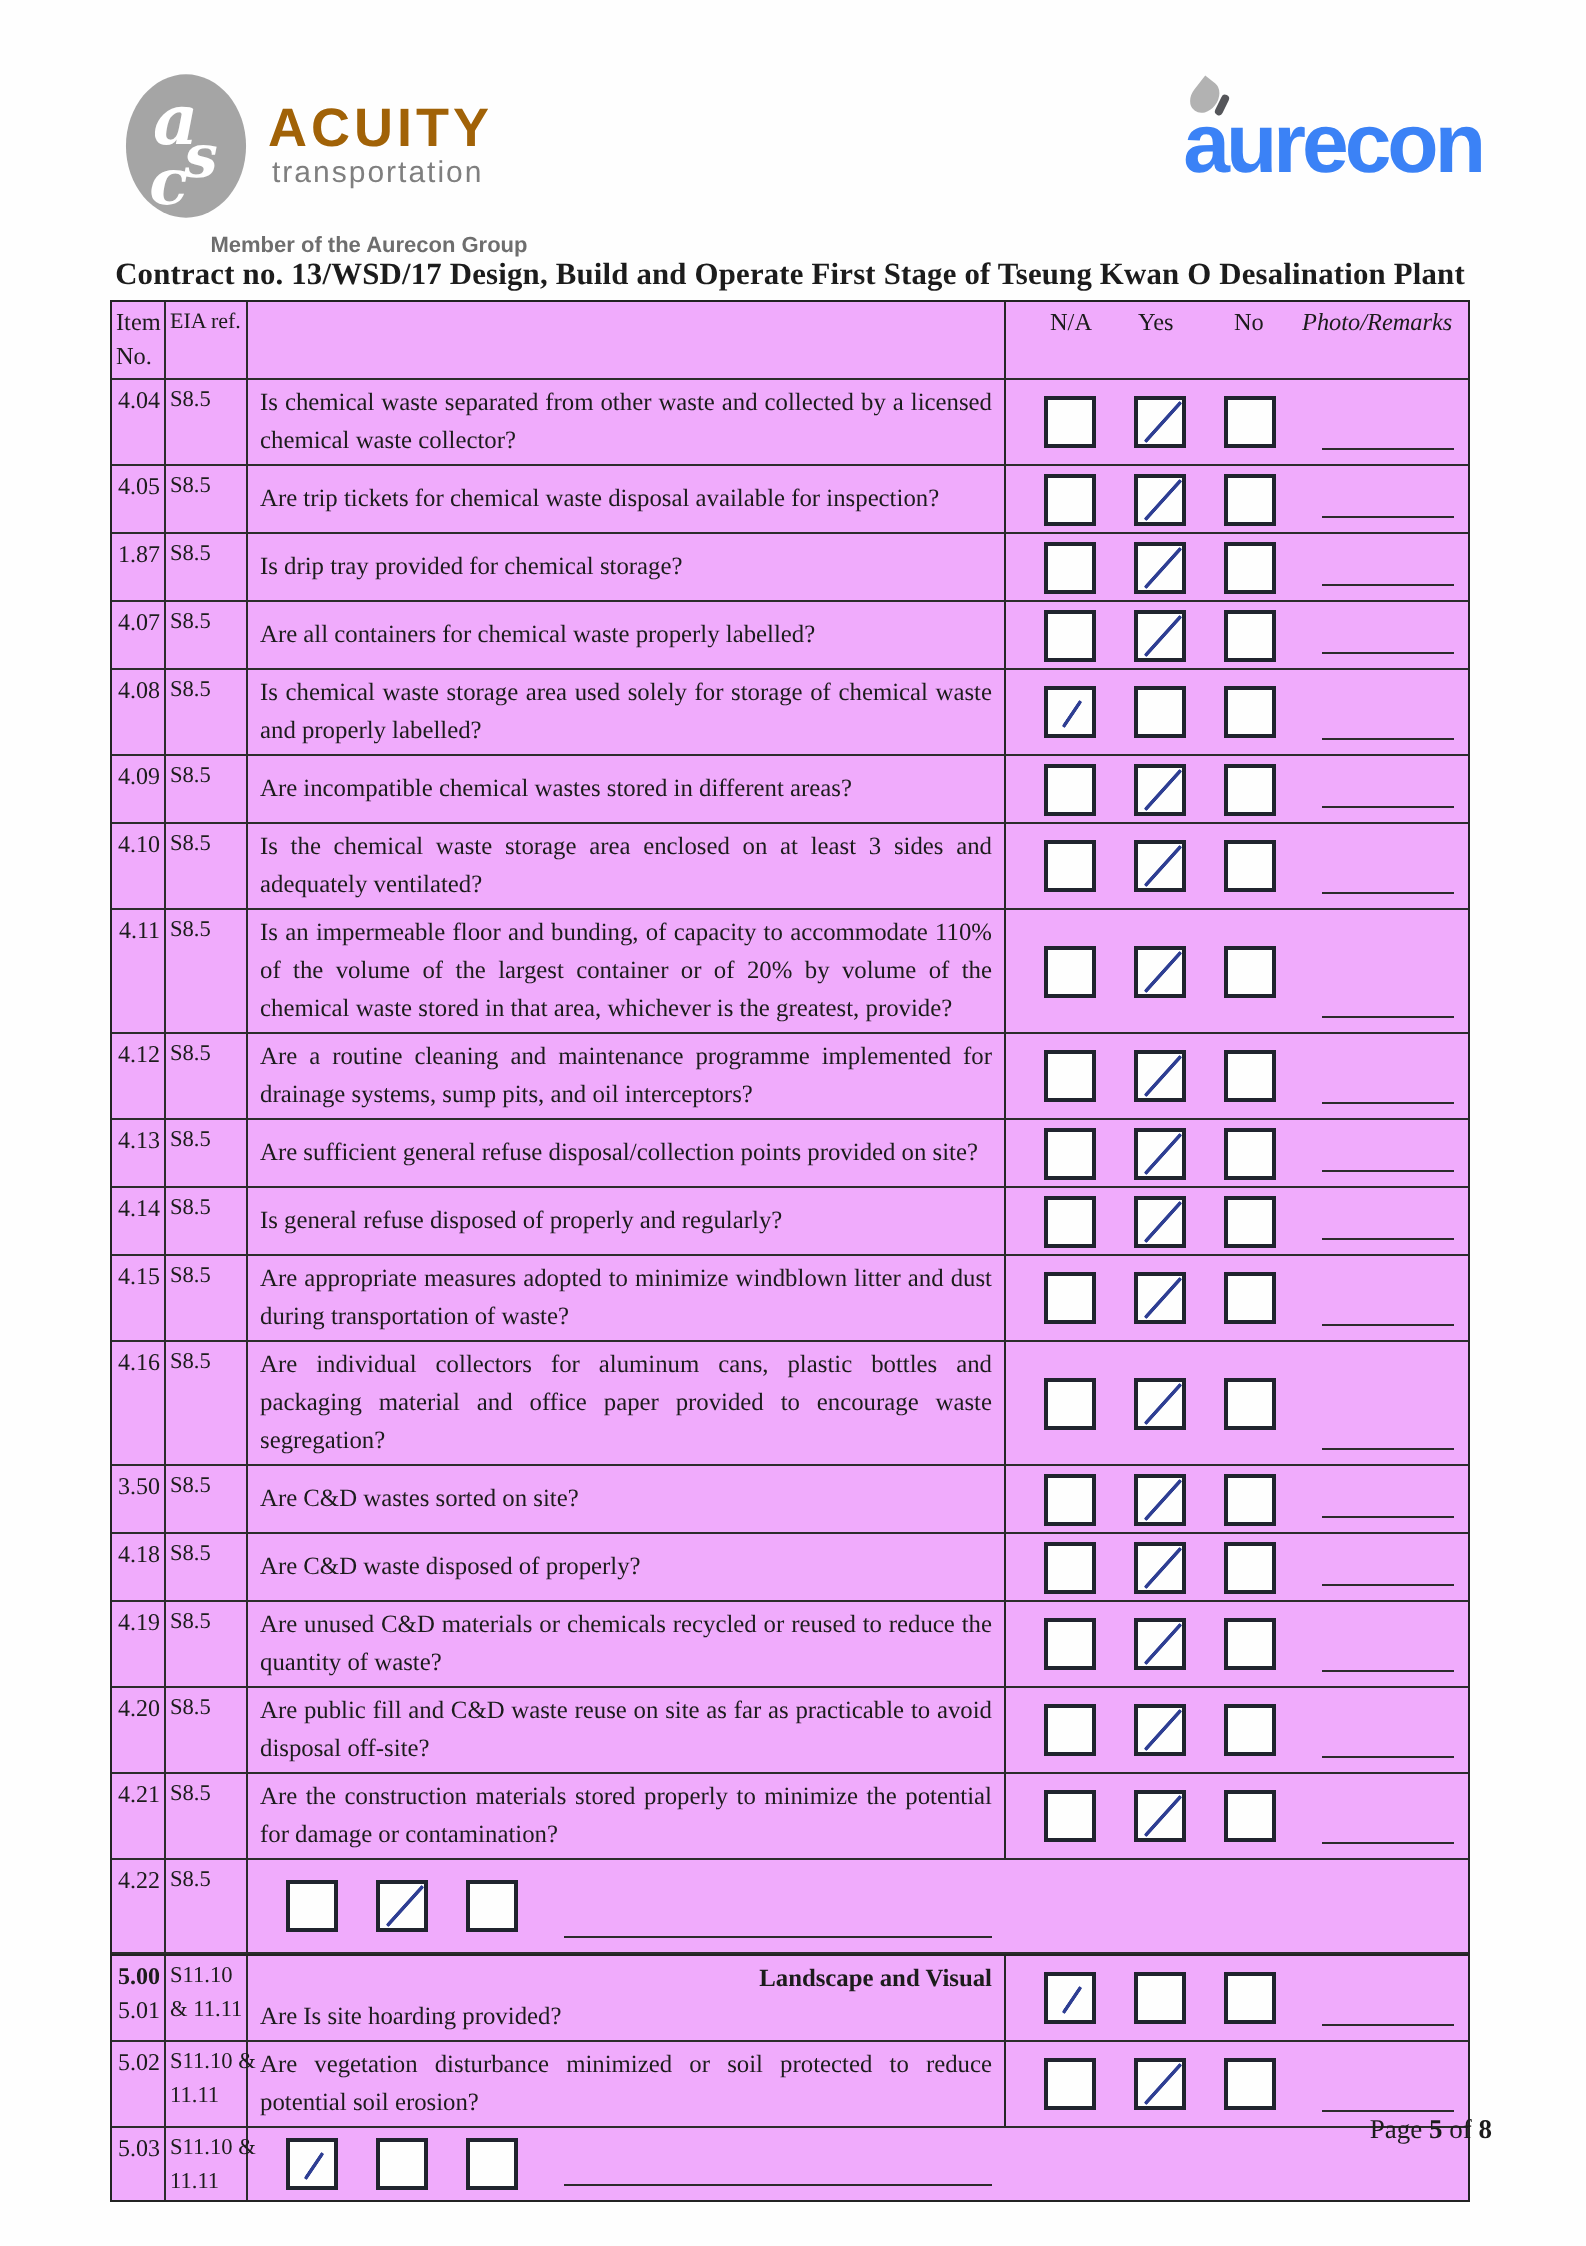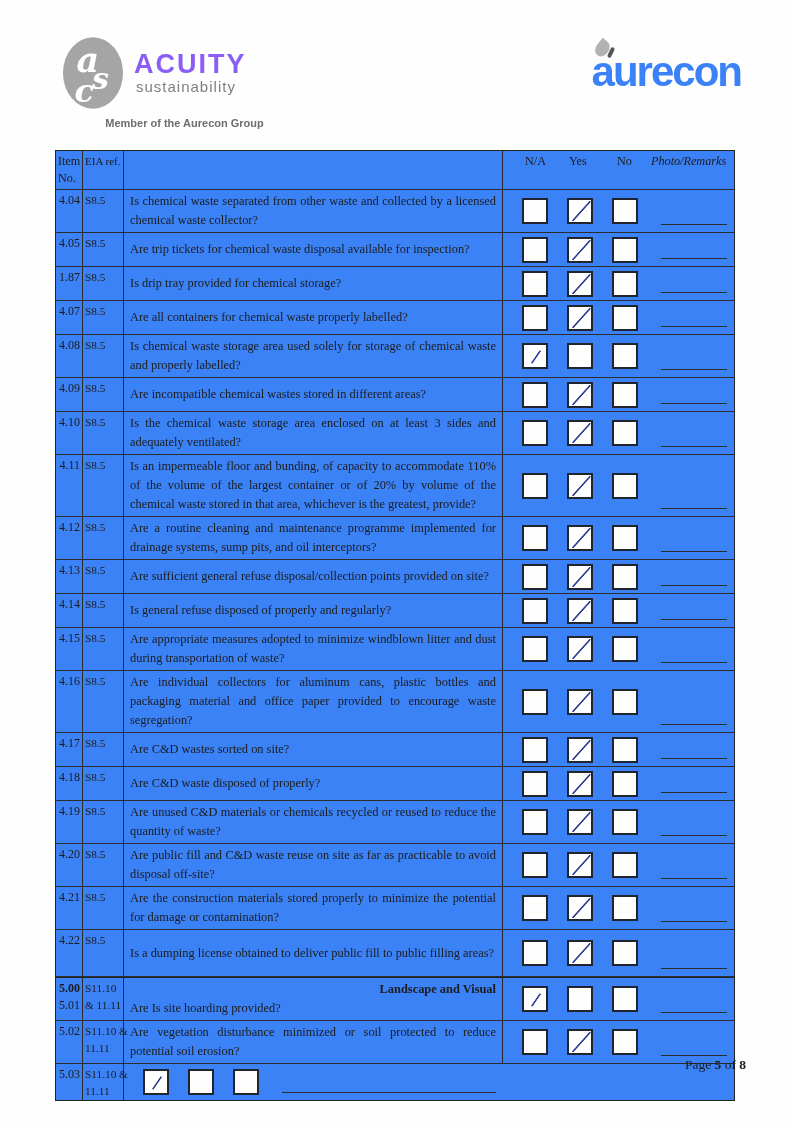--- a/index.html
+++ b/index.html
@@ -13,39 +13,39 @@
     color: #1c1c1c;
     overflow: hidden;
   }
 
   
   .logos { position: absolute; top: 36px; left: 62px; width: 679px;
            display: flex; justify-content: space-between; align-items: flex-start; }
   .acuity-top { display: flex; align-items: center; gap: 10px; }
   .acuity-mark text { font-family: "DejaVu Serif", serif; font-style: italic; font-weight: bold; fill: #ffffff; }
   .acuity-words { font-family: "Liberation Sans", sans-serif; }
-  .acuity-name { font-size: 27px; font-weight: bold; color: #8b5cf6; letter-spacing: 2px; line-height: 26px; }
+  .acuity-name { font-size: 27px; font-weight: bold; color: #a16207; letter-spacing: 2px; line-height: 26px; }
   .acuity-sub  { font-size: 15px; color: #7f7f7f; letter-spacing: 1px; margin-left: 2px; margin-top: 1px; }
   .acuity-member { font-family: "Liberation Sans", sans-serif; font-size: 11px; font-weight: bold;
                    color: #6e6e6e; margin-top: 7px; width: 245px; text-align: center; }
   .aurecon { position: relative; margin-top: 16px; }
   .aurecon-word { font-family: "Liberation Sans", sans-serif; font-weight: bold; font-size: 42px;
                   letter-spacing: -2px; color: #3b82f6; line-height: 40px; }
   .aurecon-leaf { position: absolute; left: 4px; top: -12px; width: 13px; height: 17px;
                   background: #b2b2b2; border-radius: 0 65% 60% 60%; transform: rotate(38deg); }
   .aurecon-accent { position: absolute; left: 17px; top: -5px; width: 4px; height: 11px;
                     background: #55565a; border-radius: 2px; transform: rotate(26deg); }
 
   
   .doc-title { position: absolute; top: 129px; left: 52px; width: 686px; text-align: center;
                font-weight: bold; font-size: 15.4px; letter-spacing: 0.1px; }
 
   
   .table { position: absolute; top: 150px; left: 55px; width: 680px;
-           border: 1.8px solid #232323; background: #3b82f6; }
+           border: 1.8px solid #232323; background: #f0abfc; }
   .trow { display: grid; grid-template-columns: 27px 41px 379px 1fr;
           border-bottom: 1.3px solid #2c2c2c; min-height: 34px; }
   #tbody .trow:last-child { border-bottom: none; }
   .trow.section-start { border-top: 1.6px solid #232323; }
   .trow.tall { min-height: 47px; }
 
   .c-item { font-size: 12px; line-height: 17px; padding: 2px 2px 0 2px; text-align: right;
             border-right: 1.3px solid #2c2c2c; }
   .c-eia  { font-size: 11.3px; line-height: 17px; padding: 2px 0 0 2px;
             border-right: 1.3px solid #2c2c2c; white-space: nowrap; }
@@ -88,33 +88,34 @@
     <div class="acuity">
       <div class="acuity-top">
         <svg class="acuity-mark" width="62" height="74" viewBox="0 0 64 76" aria-hidden="true">
           <ellipse cx="32" cy="38" rx="31" ry="37" fill="#a5a5a5"></ellipse>
           <text x="15" y="37" font-size="36">a</text>
           <text x="31" y="54" font-size="31">s</text>
           <text x="13" y="68" font-size="33">c</text>
         </svg>
         <div class="acuity-words">
           <div class="acuity-name">ACUITY</div>
-          <div class="acuity-sub">sustainability</div>
+          <div class="acuity-sub">transportation</div>
         </div>
       </div>
       <div class="acuity-member">Member of the Aurecon Group</div>
     </div>
 
     <div class="aurecon">
       <span class="aurecon-leaf"></span>
       <span class="aurecon-accent"></span>
       <span class="aurecon-word">aurecon</span>
     </div>
   </header>
 
+  <div class="doc-title">Contract no.  13/WSD/17 Design, Build and Operate First Stage of Tseung Kwan O Desalination Plant</div>
 
   <div class="table">
     <div class="trow thead">
       <div class="c-item">
         <div>Item</div>
         <div>No.</div>
       </div>
       <div class="c-eia">
         <span>EIA ref.</span>
       </div>
@@ -421,21 +422,21 @@
       <span class="box box-yes ticked">
               <span class="tick"></span>
             </span>
       <span class="box box-no"></span>
       <span class="remarks-line"></span>
     </div>
   </div>
 
   <div class="trow">
     <div class="c-item">
-      <div class="l1">4.17</div>
+      <div class="l1">3.50</div>
       <div class="l2"></div>
     </div>
     <div class="c-eia">
       <div class="l1">S8.5</div>
       <div class="l2"></div>
     </div>
     <div class="c-q">
       <div class="q-head"></div>
       <div class="q-text">Are C&amp;D wastes sorted on site?</div>
     </div>
@@ -542,24 +543,20 @@
   </div>
 
   <div class="trow tall">
     <div class="c-item">
       <div class="l1">4.22</div>
       <div class="l2"></div>
     </div>
     <div class="c-eia">
       <div class="l1">S8.5</div>
       <div class="l2"></div>
-    </div>
-    <div class="c-q">
-      <div class="q-head"></div>
-      <div class="q-text">Is a dumping license obtained to deliver public fill to public filling areas?</div>
     </div>
     <div class="c-check">
       <span class="box box-na"></span>
       <span class="box box-yes ticked">
               <span class="tick"></span>
             </span>
       <span class="box box-no"></span>
       <span class="remarks-line"></span>
     </div>
   </div>

